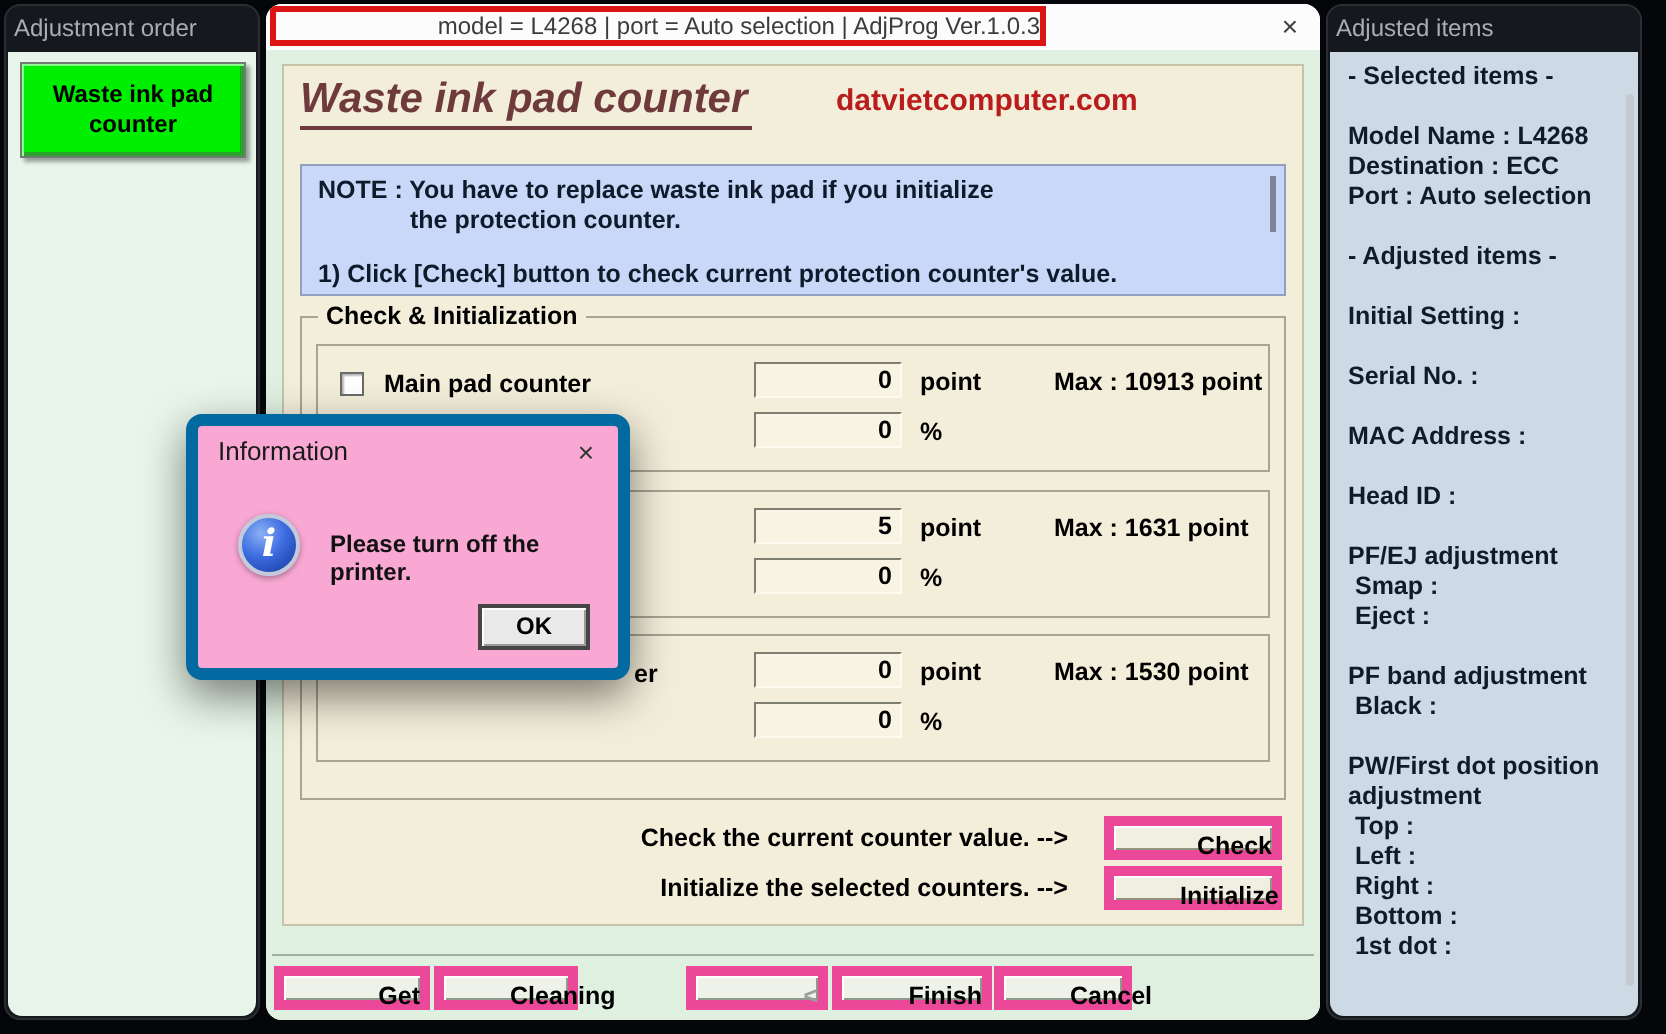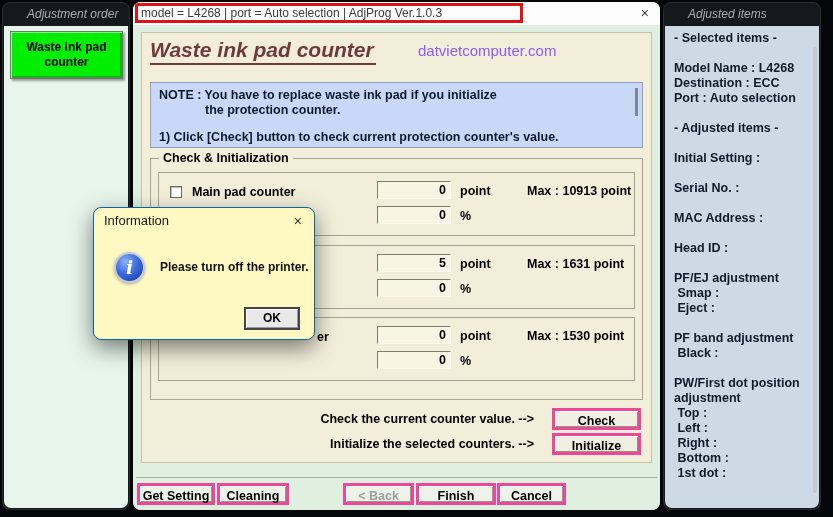--- a/index.html
+++ b/index.html
@@ -3,54 +3,54 @@
 <meta charset="utf-8">
 <style>
   * { margin:0; padding:0; box-sizing:border-box; }
   html,body { background:#04060a; }
   .page { position:relative; width:833px; height:517px; background:#04060a;
           font-family:"Liberation Sans", sans-serif; overflow:hidden; }
 
   
   .side-win { position:absolute; top:2px; height:508px; background:#15181c;
               border:1px solid #2a2e33; border-radius:8px; overflow:hidden; }
-  .side-title { height:22px; line-height:22px; padding-left:24px; color:#a9aeb4; font-size:12px;font-style:italic; }
+  .side-title { height:22px; line-height:22px; padding-left:4px; color:#a9aeb4; font-size:12px; }
   .side-body { position:absolute; left:1px; right:1px; top:23px; bottom:1px; border-radius:0 0 7px 7px; }
 
   .panel-left { left:2px; width:128px; }
   .panel-left .side-body { background:#e8f5ea; }
   .green-btn { position:absolute; left:6px; top:5px; width:113px; height:48px;
                background:#00ee00; color:#000; font-size:12px; font-weight:bold;
                text-align:center; padding-top:8px; line-height:15px;
                border:1px solid #6f7d6f;
                box-shadow: inset 1px 1px 0 #8cff8c, inset -2px -2px 0 #2aa32a, 2px 2px 2px rgba(0,0,0,.35);
                cursor:pointer; }
 
   .panel-right { left:663px; width:158px; }
   .panel-right .side-body { background:#cdd9e4; padding:5px 8px 0 9px; }
   .rline { font-size:12.5px; font-weight:bold; color:#0f1b2b; line-height:15px; white-space:pre-wrap; }
   .gap { margin-top:15px; }
   .rscroll { position:absolute; right:2px; top:21px; width:4px; height:446px; background:#c3c9cf; border-radius:2px; }
 
   
   .win-main { position:absolute; left:133px; top:2px; width:527px; height:508px;
               background:#fcfcfc; border-radius:8px; overflow:hidden; }
-  .main-titlebar { position:relative; height:23px; background:#fcfcfc; }
+  .main-titlebar { position:relative; height:23px; background:#fcfcfc;text-align:right; }
   .red-box { position:absolute; left:2px; top:1px; width:388px; height:20px;
              border:3px solid #dd1414; color:#3c3c3c; font-size:12px; line-height:14px;
              padding-left:3px; white-space:nowrap; overflow:hidden; }
   .close-x { position:absolute; right:11px; top:3px; font-size:14px; color:#3f3f3f; cursor:pointer; }
   .main-body { position:absolute; left:0; right:0; top:23px; bottom:0; background:#dff0e1; }
 
   .cream { position:absolute; left:8px; top:7px; width:511px; height:431px;
            background:#f3eeda; border:1px solid #c6c3a8; }
 
   .heading { position:absolute; left:8px; top:5px; font-size:21px; font-weight:bold; font-style:italic;
              color:#6e3a3c; border-bottom:2px solid #6e3a3c; padding:0 2px 1px 0; }
-  .watermark { position:absolute; left:276px; top:9px; font-size:15px; font-weight:normal; color:#8b5cf6; }
+  .watermark { position:absolute; left:276px; top:9px; font-size:15px; font-weight:bold; color:#b91c1c; }
 
   .note { position:absolute; left:8px; top:49px; width:493px; height:66px;
           background:#c9d8f8; border:1px solid #93a0bd; padding:5px 16px 0 8px;
           font-size:12.5px; font-weight:bold; color:#16213c; line-height:16px; }
   .note-indent { padding-left:46px; }
   .note-step { margin-top:12px; }
   .note-scroll { position:absolute; right:4px; top:5px; width:3px; height:28px; background:#7d8699; }
 
   .group { position:absolute; left:8px; top:125px; width:493px; height:242px; border:1px solid #a6a593; }
   .group-label { position:absolute; left:8px; top:-8px; background:#f3eeda; padding:0 4px;
@@ -62,33 +62,33 @@
   .field { position:absolute; left:218px; width:74px; height:18px; background:#f8f4e4;
            border:1px solid; border-color:#7d7d70 #fdfaf0 #fdfaf0 #7d7d70;
            font-size:12.5px; font-weight:bold; text-align:right; line-height:16px; padding-right:4px; }
   .f-point { top:8px; } .f-pct { top:33px; }
   .unit { position:absolute; left:301px; top:11px; font-size:12.5px; font-weight:bold; }
   .punit { position:absolute; left:301px; top:36px; font-size:12.5px; font-weight:bold; }
   .max { position:absolute; left:368px; top:11px; font-size:12.5px; font-weight:bold; }
 
   .act-label { position:absolute; left:40px; width:352px; text-align:right;
                font-size:12.5px; font-weight:bold; color:#000; }
-  .btn { background:#f1efe2; border:3px solid #ec4899; color:#000;
+  .btn { background:#f1efe2; border:5px solid #ec4899; color:#000;
          box-shadow: inset 1px 1px 0 #ffffff, inset -1px -1px 0 #94937f;
-         font-size:12.5px; font-weight:bold; text-align:center; line-height:20px; cursor:pointer; }
+         font-size:12.5px; font-weight:bold; text-align:right; line-height:20px; cursor:pointer;padding-left:33px; }
   .act-btn { position:absolute; left:410px; width:89px; height:22px; }
 
   .bottom-sep { position:absolute; left:3px; right:3px; top:452px; height:1px; background:#a0b0a3; }
   .bbtn { position:absolute; top:458px; height:22px; background:#eef2e8;
           box-shadow: inset 1px 1px 0 #ffffff, inset -1px -1px 0 #8f9a8a; }
   .bbtn.disabled { color:#9aa09a; cursor:default; }
 
   
-  .dialog { position:absolute; left:93px; top:207px; width:222px; height:133px; background:#fef9c3;
-            border:1px solid #0369a1; border-radius:8px; z-index:50;
+  .dialog { position:absolute; left:93px; top:207px; width:222px; height:133px; background:#f9a8d4;
+            border:6px solid #0369a1; border-radius:8px; z-index:50;
             box-shadow: 0 8px 22px rgba(0,0,0,.5); }
   .dlg-title { height:26px; line-height:26px; padding-left:10px; font-size:13px; color:#1a1a1a; }
   .dlg-close { position:absolute; right:12px; top:5px; font-size:14px; color:#333; cursor:pointer; }
   .info-icon { position:absolute; left:20px; top:44px; width:31px; height:31px; border-radius:50%;
                background: radial-gradient(circle at 35% 28%, #8cb0f5 0%, #3d6de0 45%, #17359a 100%);
                border:2px solid #c2cbdb; box-shadow: 0 1px 3px rgba(0,0,0,.35);
                color:#fff; font-family:"DejaVu Serif", serif; font-style:italic; font-weight:bold;
                font-size:19px; text-align:center; line-height:27px; }
   .dlg-msg { position:absolute; left:66px; top:52px; font-size:12px; font-weight:bold; color:#111; }
   .ok-btn { position:absolute; right:14px; bottom:9px; width:56px; height:23px;

